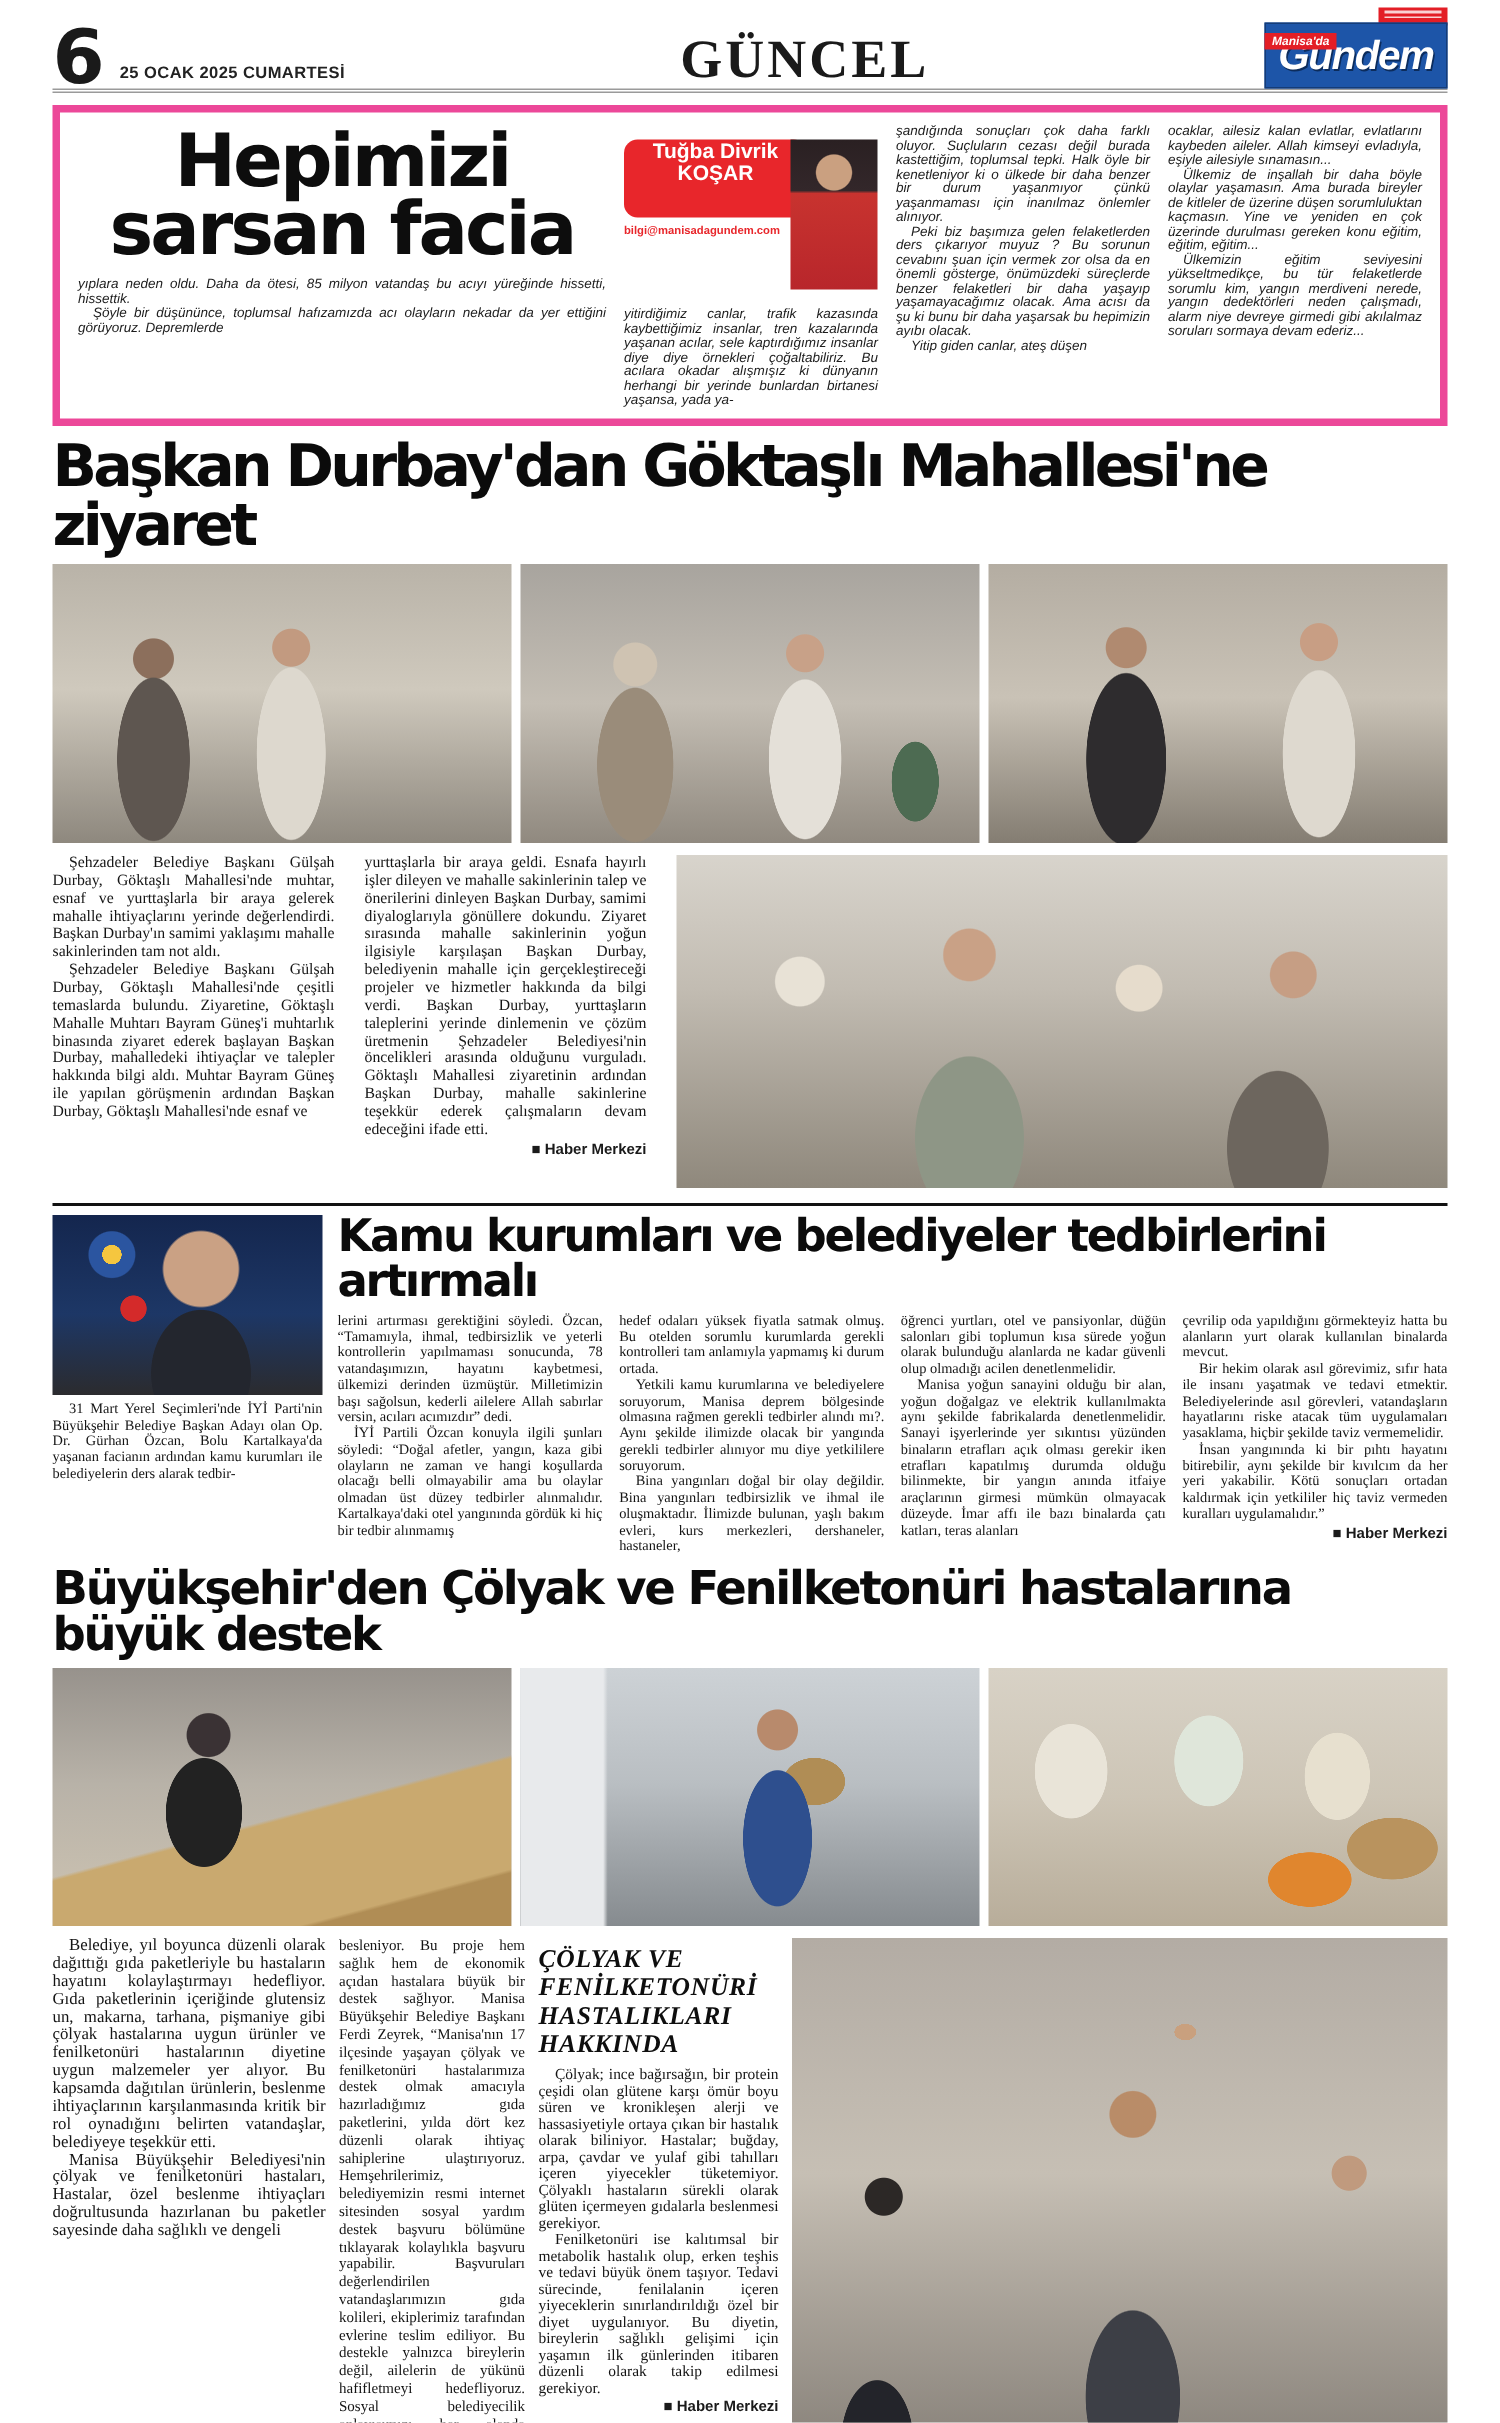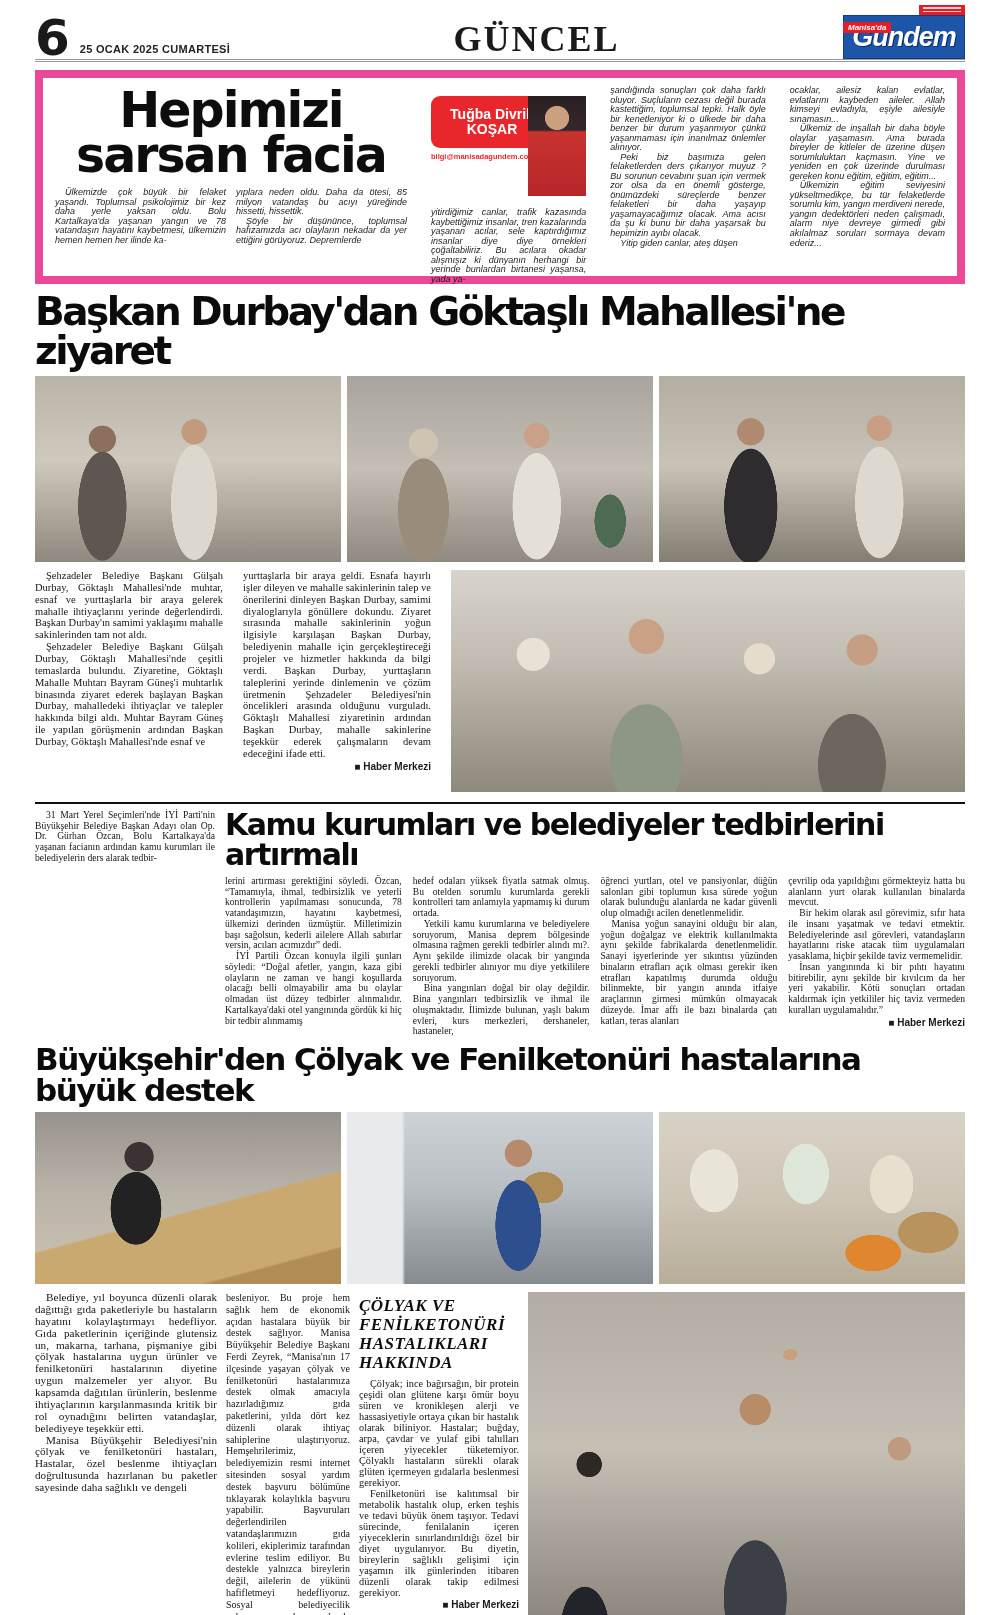--- a/index.html
+++ b/index.html
@@ -22,33 +22,33 @@
   .logo-top { position:absolute; top:17px; left:0; background:#e31e26; color:#fff;
     font-style:italic; font-weight:bold; font-size:8px; padding:1px 5px; z-index:2; }
   .logo-main { position:absolute; bottom:0; left:0; right:0; top:10px; background:#1d55a8;
     color:#fff; display:flex; align-items:center; justify-content:center;
     font-weight:bold; font-style:italic; font-size:27px; letter-spacing:-1px;
     border:1px solid #143c78; text-shadow:1px 1px 0 #0c2c5c; }
   .logo-red { position:absolute; top:0; right:0; width:46px; height:12px; background:#e31e26; }
   .logo-red i { display:block; height:1.5px; background:#fff; margin:2px 4px 0 4px; opacity:.8; }
 
   
-  .oped { border:8px solid #ec4899; height:214px; display:flex; gap:24px; padding:8px 12px; }
+  .oped { border:5px solid #ec4899; height:214px; display:flex; gap:12px; padding:8px 12px; }
   .oped-left { width:352px; flex:none; display:flex; flex-direction:column; }
   .oped-title { text-align:center; font-weight:bold; font-size:49px; line-height:0.92;
     letter-spacing:-2px; color:#0d0d0d; font-family:"DejaVu Sans", sans-serif; margin-top:2px; }
   .oped-cols { display:flex; gap:10px; margin-top:10px; flex:1; }
   .oped-cols > div { flex:1; }
   .sansbody { font-size:9px; line-height:1.06; text-align:justify; color:#1c1c1c;font-style:italic; }
   .sansbody p { text-indent:10px; }
   .oped-col { flex:1; min-width:0; }
   .author-area { height:112px; position:relative; }
   .author-card { background:#e8262b; border-radius:9px; width:122px; height:52px; margin-top:10px;
     color:#fff; font-weight:bold; font-size:14px; line-height:1.1; display:flex;
-    flex-direction:column; align-items:center; justify-content:center; }
+    flex-direction:column; align-items:center; }
   .author-email { color:#e8262b; font-weight:bold; font-size:7.5px; margin-top:4px; }
   .author-photo { position:absolute; right:0; top:0; width:58px; height:100px;
     background:
       radial-gradient(circle at 50% 22%, #caa080 0 14%, transparent 15%),
       linear-gradient(180deg, #2a2022 0%, #33272a 34%, #c8332f 36%, #b8262b 100%); }
 
   
   .headline { font-weight:bold; color:#0b0b0b; font-family:"DejaVu Sans", sans-serif; }
   .h2 { font-size:39px; letter-spacing:-2.5px; line-height:1; margin:8px 0 6px 0; }
   .h3 { font-size:30px; letter-spacing:-1.5px; line-height:1; margin:0 0 6px 0; }
@@ -132,21 +132,21 @@
   .tagline { font-family:"Liberation Sans", sans-serif; font-weight:bold; font-size:10px;
     text-align:right; margin-top:1px; }
   .tagline::before { content:""; }
 
   .row-durbay { display:flex; gap:20px; height:222px; margin-top:8px; }
   .col-d { width:188px; flex:none; min-width:0; }
 
   .rule-black { border:none; border-top:2px solid #111; margin:10px 0 6px 0; }
 
   .ozcan-wrap { display:flex; gap:10px; height:226px; }
-  .ozcan-left { width:180px; flex:none; display:flex; flex-direction:row; }
+  .ozcan-left { width:180px; flex:none; display:flex; flex-direction:column; }
   .ozcan-left .photo { height:120px; flex:none; margin-bottom:5px; }
   .ozcan-right { flex:1; min-width:0; display:flex; flex-direction:column; }
   .cols-4 { display:flex; gap:11px; flex:1; }
   .cols-4 > div { flex:1; min-width:0; }
 
   .row-celiac { display:flex; gap:9px; height:392px; margin-top:8px; }
   .col-c1 { width:182px; flex:none; }
   .col-c2 { width:124px; flex:none; }
   .col-side { width:160px; flex:none; }
   .side-title { font-family:"Liberation Serif", serif; font-weight:bold; font-size:17px;
@@ -178,23 +178,20 @@
   </div>
 
   <div class="oped">
     <div class="oped-left">
       <div class="oped-title">
         <span>Hepimizi</span><br>
         <span>sarsan facia</span>
       </div>
       <div class="oped-cols">
         <div class="sansbody">
-            <p>Ülkemizde çok büyük bir felaket yaşandı. Toplumsal psikolojimiz bir kez daha yerle yaksan oldu. Bolu Kartalkaya'da yaşanan yangın ve 78 vatandaşın hayatını kaybetmesi, ülkemizin hemen hemen her ilinde ka-</p>
-          </div>
-        <div class="sansbody">
             <p style="text-indent: 0px;">yıplara neden oldu. Daha da ötesi, 85 milyon vatandaş bu acıyı yüreğinde hissetti, hissettik.</p>
             <p>Şöyle bir düşününce, toplumsal hafızamızda acı olayların nekadar da yer ettiğini görüyoruz. Depremlerde</p>
           </div>
       </div>
     </div>
     <div class="oped-col">
       <div class="author-area">
         <div class="author-card">
           <span>Tuğba Divrik</span>
           <span>KOŞAR</span>

